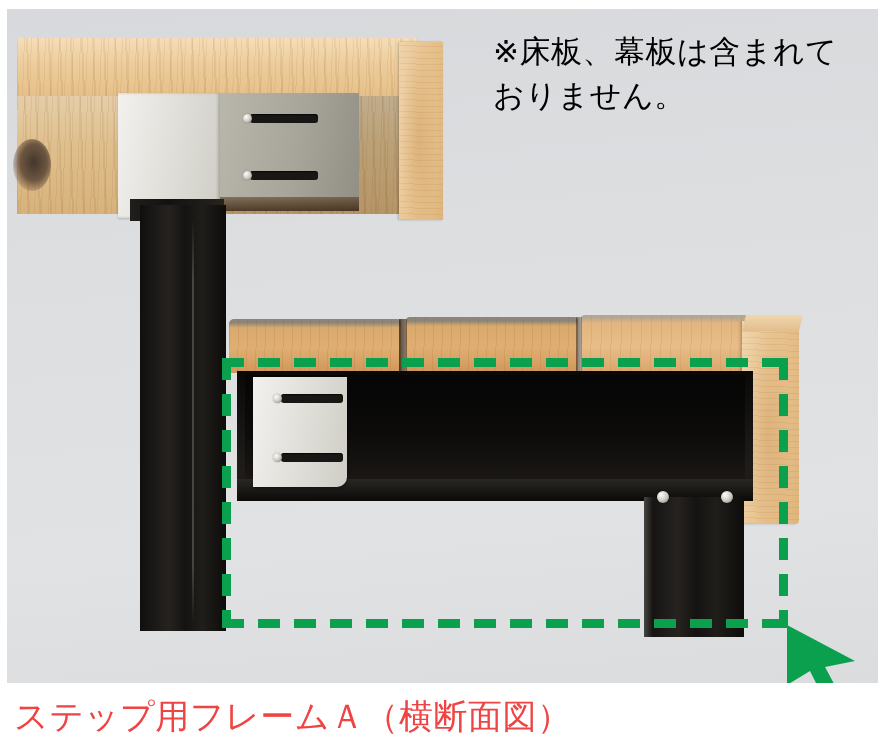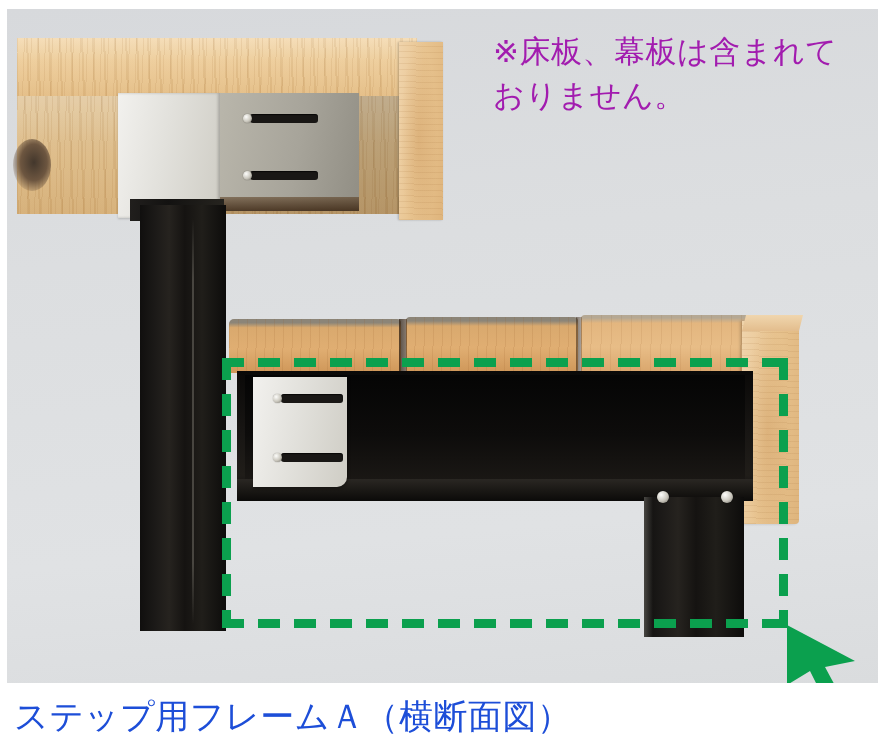--- a/index.html
+++ b/index.html
@@ -151,32 +151,32 @@
   }
 
   #arrow-cursor { position: absolute; }
 
   
   #note {
     position: absolute;
     left: 493px;
     top: 30px;
     width: 370px;
-    color: #a21caf;
+    color: #000000;
     font-size: 31px;
     line-height: 1.42;
     letter-spacing: 0.5px;
     white-space: pre-line;
     z-index: 3;
   }
   #caption {
     position: absolute;
     left: 14px;
     top: 694px;
-    color: #1d4ed8;
+    color: #ef4444;
     font-size: 34px;
     letter-spacing: 0.5px;
     white-space: nowrap;
   }
 </style>
 </head>
 <body>
 
 <div id="figure">
 

